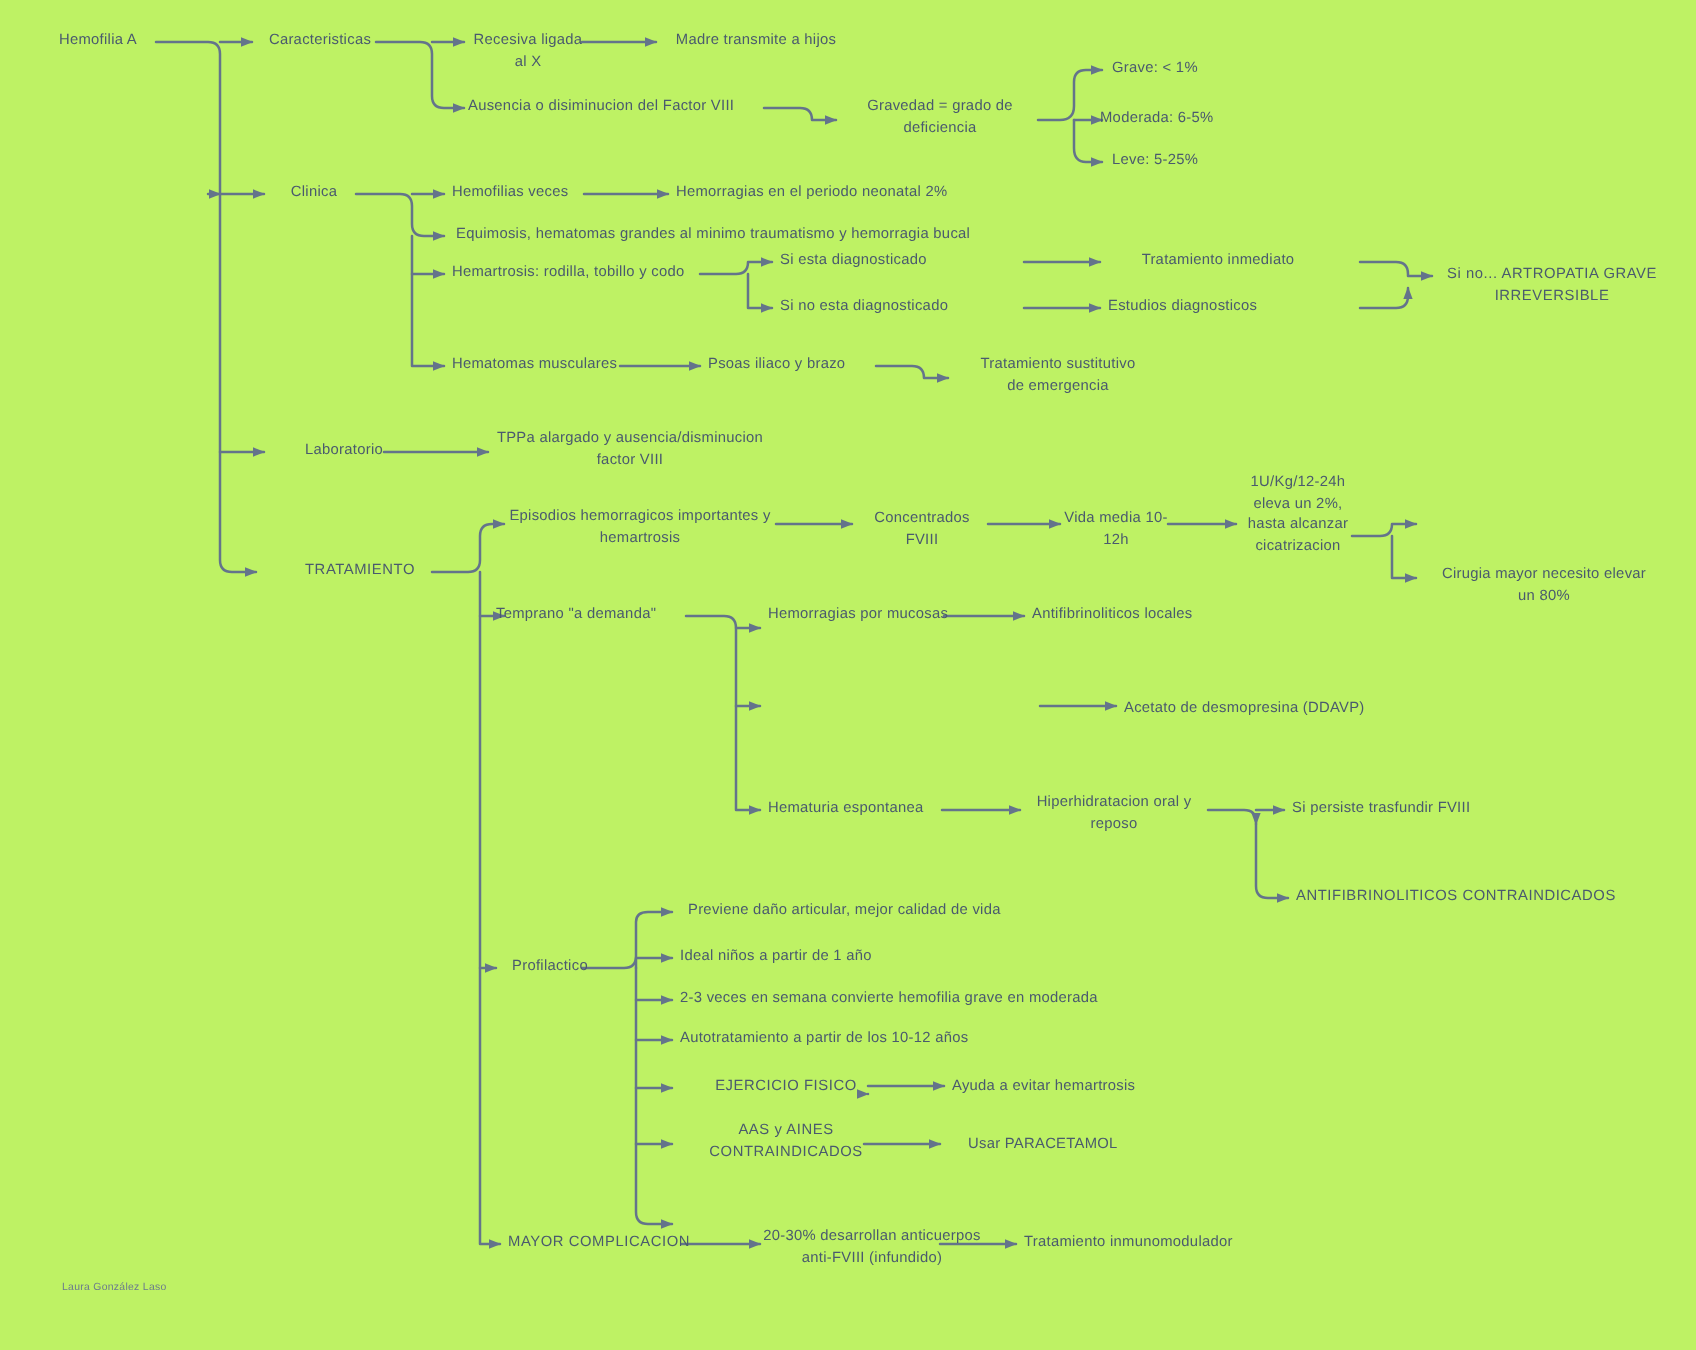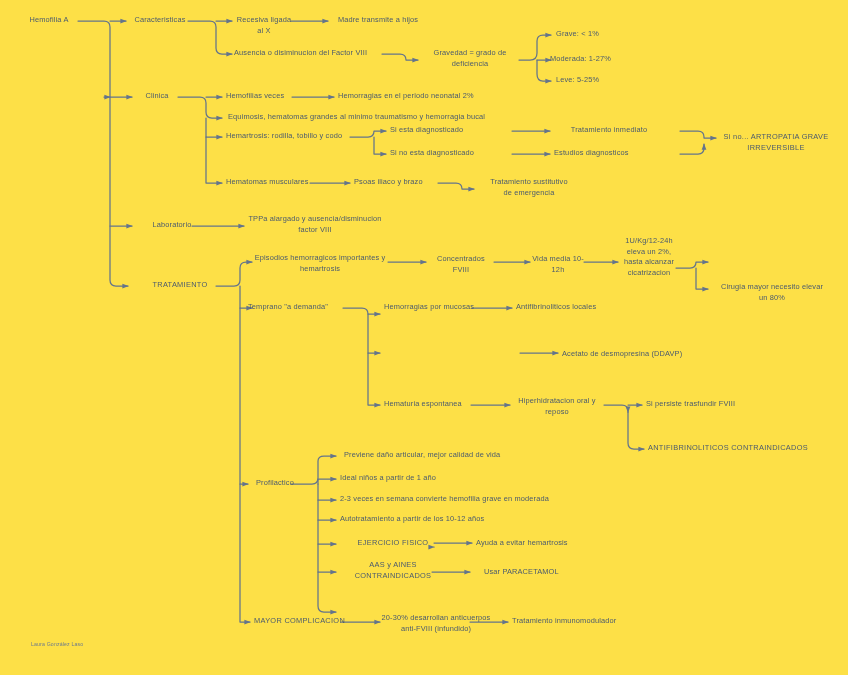--- a/index.html
+++ b/index.html
@@ -8,21 +8,21 @@
     background: #ffffff;
   }
   body {
     font-family: "Liberation Sans", sans-serif;
     color: #4a5a6e;
   }
   #canvas {
     position: relative;
     width: 848px;
     height: 675px;
-    background: #fde047;
+    background: #bef264;
     overflow: hidden;
   }
   #wires {
     position: absolute;
     left: 0;
     top: 0;
     width: 848px;
     height: 675px;
     pointer-events: none;
   }
@@ -148,21 +148,21 @@
   <div class="node c" style="left:234px; top:15px; width:60px;">Recesiva ligada al X</div>
 
   <div class="node c" style="left:330px; top:15px; width:96px;">Madre transmite a hijos</div>
 
   <div class="node l" style="left:234px; top:48px; width:152px;">Ausencia o disiminucion del Factor VIII</div>
 
   <div class="node c" style="left:420px; top:48px; width:100px;">Gravedad = grado de
 deficiencia</div>
 
   <div class="node l" style="left:556px; top:29px; width:80px;">Grave: &lt; 1%</div>
-  <div class="node l" style="left:550px; top:54px; width:86px;">Moderada: 1-27%</div>
+  <div class="node l" style="left:550px; top:54px; width:86px;">Moderada: 6-5%</div>
   <div class="node l" style="left:556px; top:75px; width:80px;">Leve: 5-25%</div>
 
   <div class="node c" style="left:134px; top:91px; width:46px;">Clinica</div>
 
   <div class="node l" style="left:226px; top:91px; width:70px;">Hemofilias veces</div>
 
   <div class="node l" style="left:338px; top:91px; width:140px;">Hemorragias en el periodo neonatal 2%</div>
 
   <div class="node l" style="left:228px; top:112px; width:330px;">Equimosis, hematomas grandes al minimo traumatismo y hemorragia bucal</div>
 

